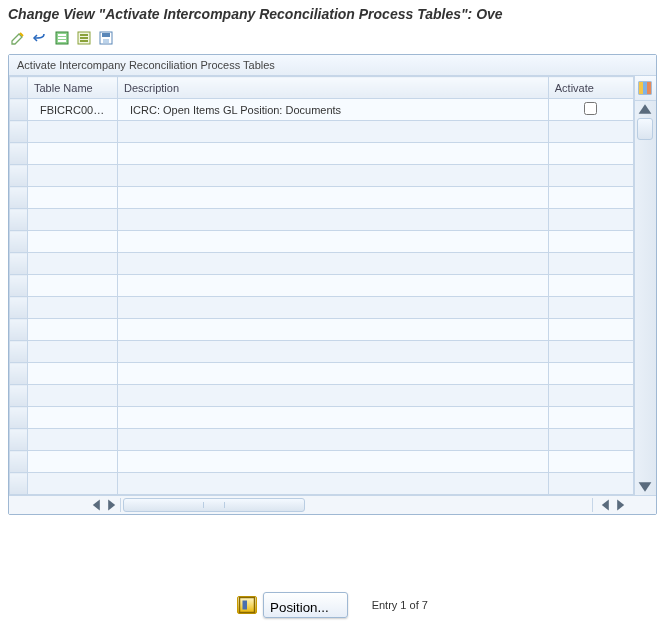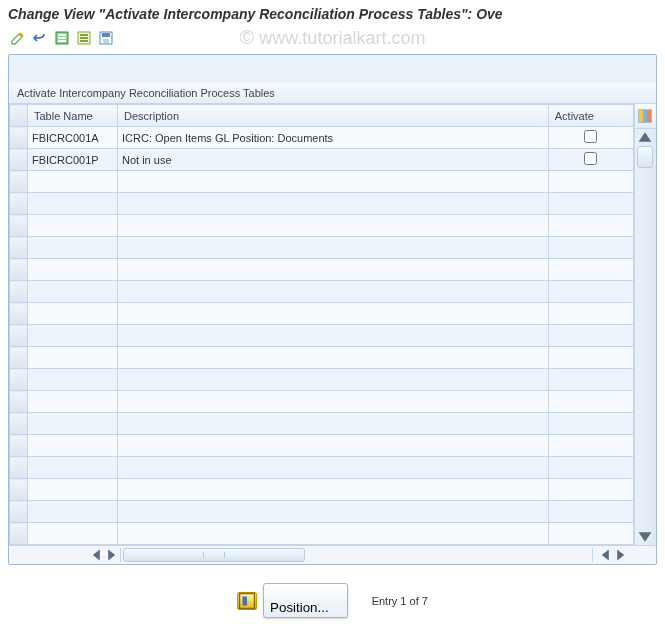--- a/index.html
+++ b/index.html
@@ -6,31 +6,31 @@
   .window{width:665px;height:632px;box-sizing:border-box;position:relative;background:#fff;overflow:hidden;}
   .title-bar{padding:6px 8px 4px 8px;font-size:14px;font-weight:bold;font-style:italic;color:#333;}
   .toolbar{padding:2px 8px 6px 8px;display:flex;align-items:center;gap:2px;}
   .tool-btn{width:18px;height:18px;display:flex;align-items:center;justify-content:center;border:1px solid transparent;border-radius:2px;}
   .tool-btn svg{width:16px;height:16px;display:block;}
 
   .watermark{position:absolute;top:26px;left:0;right:0;text-align:center;font-size:18px;color:rgba(180,180,180,.55);pointer-events:none;z-index:5;}
   .watermark .c{font-size:20px;vertical-align:baseline;}
 
   .panel{margin:0 8px;border:1px solid #9fb8d3;background:#eaf1f8;border-radius:2px;}
-  .panel-title{padding:4px 8px;font-size:11px;color:#444;border-bottom:1px solid #c6d6e8;background:linear-gradient(#f4f9ff,#e6eef7);margin-top:28px;}
+  .panel-title{padding:4px 8px;font-size:11px;color:#444;border-bottom:1px solid #c6d6e8;background:linear-gradient(#f4f9ff,#e6eef7);}
 
   .grid-wrap{display:flex;}
   .grid{border-collapse:collapse;width:100%;table-layout:fixed;}
   .grid th,.grid td{border:1px solid #c6d6e8;font-size:11px;padding:0;height:22px;box-sizing:border-box;}
   .grid thead th{background:linear-gradient(#f6fafe,#e5edf6);color:#445;padding:3px 6px;text-align:left;font-weight:normal;}
   .grid .rowheader{width:18px;background:linear-gradient(#eef4fb,#dbe5f0);}
   .grid .col-name{width:90px;}
   .grid .col-desc{}
   .grid .col-inactive{width:85px;text-align:left;}
-  .grid .cell{padding:3px 4px;white-space:nowrap;overflow:hidden;text-overflow:ellipsis;}
+  .grid .cell{padding:3px 12px;white-space:nowrap;overflow:hidden;text-overflow:ellipsis;}
   .grid .check-cell{text-align:center;}
   .grid .check-cell input{margin:0;}
   .grid tbody tr:nth-child(even) td.data{background:#eef4fb;}
   .grid tbody tr:nth-child(odd) td.data{background:#f7fbff;}
   .grid tbody td.empty{background:#eef4fb;}
   .grid tbody tr:nth-child(odd) td.empty{background:#f7fbff;}
 
   .right-gutter{width:22px;display:flex;flex-direction:column;border-left:1px solid #c6d6e8;}
   .config-btn{height:24px;display:flex;align-items:center;justify-content:center;background:linear-gradient(#f6fafe,#e5edf6);border-bottom:1px solid #c6d6e8;}
   .config-btn svg{width:14px;height:14px;}
@@ -43,36 +43,33 @@
   .hscroll-row .thumb-slot{width:18px;border-right:1px solid #c6d6e8;}
   .hscroll-row .nav{width:90px;display:flex;align-items:center;justify-content:flex-end;gap:0;padding-right:2px;border-right:1px solid #c6d6e8;}
   .hscroll-row .track{flex:1;position:relative;display:flex;align-items:center;}
   .hscroll-row .track .bar{height:12px;width:180px;margin-left:2px;background:linear-gradient(#f4f9ff,#dbe5f0);border:1px solid #b9cde2;border-radius:3px;display:flex;align-items:center;justify-content:center;}
   .hscroll-row .track .grip{width:20px;height:6px;border-left:1px solid #b9cde2;border-right:1px solid #b9cde2;}
   .hscroll-row .endnav{width:40px;display:flex;align-items:center;gap:0;justify-content:center;border-left:1px solid #c6d6e8;}
   .hscroll-row .gutter{width:22px;border-left:1px solid #c6d6e8;}
   .tri{width:14px;height:14px;display:flex;align-items:center;justify-content:center;}
 
   .footer{position:absolute;bottom:14px;left:0;right:0;display:flex;align-items:center;justify-content:center;gap:24px;}
-  .position-btn{display:flex;align-items:flex-end;gap:6px;background:linear-gradient(#feffff,#e7eef8);border:1px solid #9fb8d3;border-radius:3px;padding:16px 18px 2px 6px;box-shadow:0 1px 2px rgba(0,0,0,.2);}
+  .position-btn{display:flex;align-items:flex-end;gap:6px;background:linear-gradient(#feffff,#e7eef8);border:1px solid #9fb8d3;border-radius:3px;padding:7px 18px 2px 6px;box-shadow:0 1px 2px rgba(0,0,0,.2);}
   .mini-icon{width:18px;height:16px;display:flex;align-items:center;justify-content:center;background:linear-gradient(#fff7cc,#f5d96a,#e9b400);border:1px solid #c89b00;border-radius:2px;}
   .entry-label{color:#333;}
 
   svg{overflow:visible;}
 </style>
 </head>
 <body>
 
 <div class="window">
 
   <div class="title-bar">Change View "Activate Intercompany Reconciliation Process Tables": Ove</div>
 
-  <div class="watermark">
-    <span class="c">©</span> <span>www.tutorialkart.com</span>
-  </div>
 
   <div class="toolbar">
     <div class="tool-btn">
       <svg viewBox="0 0 16 16">
           <path d="M2 11 L9 4 L12 7 L5 14 L2 14 Z" fill="none" stroke="#7a6" stroke-width="1.3"></path>
           <path d="M10 3 L13 6" stroke="#e7b100" stroke-width="2"></path>
         </svg>
     </div>
     <div class="tool-btn">
       <svg viewBox="0 0 16 16">
@@ -130,30 +127,20 @@
               <td class="data">
                 <div class="cell">FBICRC001A</div>
               </td>
               <td class="data">
                 <div class="cell">ICRC: Open Items GL Position: Documents</div>
               </td>
               <td class="data check-cell"><input type="checkbox" style=""></td>
             </tr>
             <tr>
               <td class="rowheader"></td>
-              <td class="data">
-                <div class="cell">FBICRC001P</div>
-              </td>
-              <td class="data">
-                <div class="cell">Not in use</div>
-              </td>
-              <td class="data check-cell"><input type="checkbox" style=""></td>
-            </tr>
-            <tr>
-              <td class="rowheader"></td>
               <td class="empty"></td>
               <td class="empty"></td>
               <td class="empty"></td>
             </tr>
             <tr>
               <td class="rowheader"></td>
               <td class="empty"></td>
               <td class="empty"></td>
               <td class="empty"></td>
             </tr>

